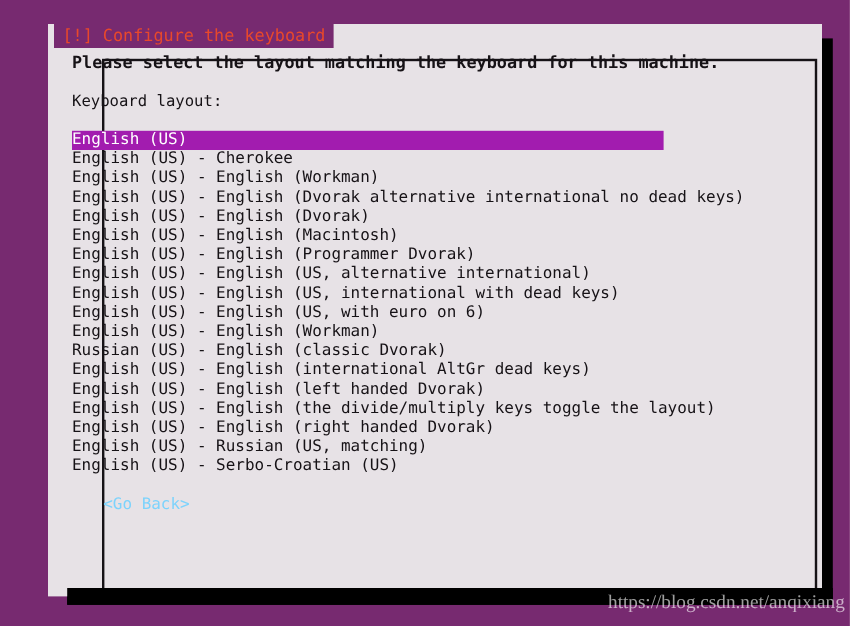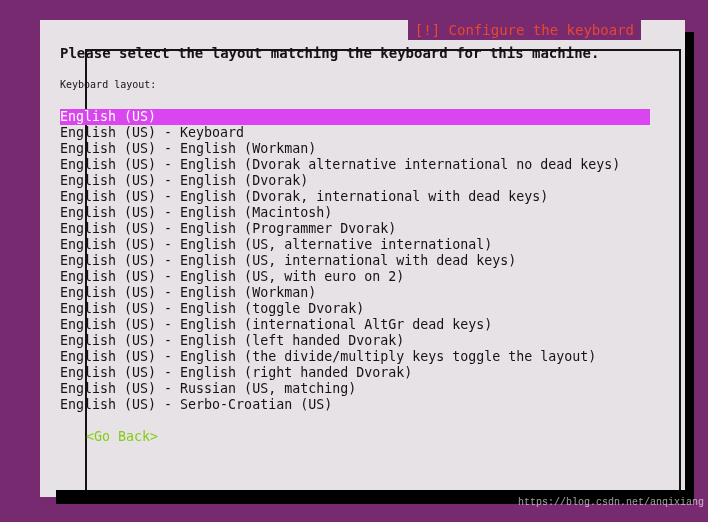--- a/index.html
+++ b/index.html
@@ -57,21 +57,21 @@
   }
 
   
   .title-wrap {
     position: absolute;
     left: 45px;
     top: 20px;
     width: 596px;
     height: 20px;
     display: flex;
-    justify-content: flex-end;
+    justify-content: flex-start;
     align-items: center;
     pointer-events: none;
   }
   .dialog-title {
     color: #e8482b;
     font-size: 14px;
     line-height: 20px;
     letter-spacing: 0px;
     white-space: pre;
     background: #772a70;
@@ -101,55 +101,55 @@
 
   .spacer-line {
     height: 16px;
   }
 
   .field-label {
     white-space: pre;
     margin: 0;
     height: 16px;
     line-height: 16px;
-    font-size: 10px;
+    font-size: 13px;
   }
 
   
   .layout-list {
     margin: 0;
     padding: 0;
     list-style: none;
     width: 567px;
   }
   .layout-item {
     white-space: pre;
     height: 16px;
     line-height: 16px;
     font-size: 13.3px;
     color: #161216;
     padding: 0;
     margin: 0;
   }
   .layout-item.selected {
-    background: #d946ef;
+    background: #a21caf;
     color: #ffffff;
-    width: 590px;
+    width: 493px;
   }
 
   
   .button-row {
     margin-top: 16px;
     height: 16px;
   }
   .go-back-button {
     white-space: pre;
     font-size: 13.3px;
     line-height: 16px;
-    color: #84cc16;
+    color: #7dd3fc;
     background: transparent;
     border: 0;
     padding: 0;
     margin: 0 0 0 26px;
     font-family: inherit;
     cursor: pointer;
     display: inline-block;
   }
 
   
@@ -161,22 +161,22 @@
     height: 14px;
     background: #000000;
   }
 
   
   .watermark {
     position: absolute;
     right: 4px;
     top: 494px;
     color: rgba(255,255,255,0.62);
-    font-family: Liberation Mono, monospace;
-    font-size: 10px;
+    font-family: Liberation Serif, serif;
+    font-size: 16px;
     line-height: 18px;
     white-space: pre;
     letter-spacing: 0px;
     pointer-events: none;
   }
 </style>
 </head>
 <body>
 
 <div id="stage">
@@ -196,32 +196,31 @@
     <p class="intro-text">Please select the layout matching the keyboard for this machine.</p>
 
     <div class="spacer-line"></div>
 
     <p class="field-label">Keyboard layout:</p>
 
     <div class="spacer-line"></div>
 
     <ul class="layout-list" id="layout-list">
         <li class="layout-item selected">English (US)</li>
-        <li class="layout-item">English (US) - Keyboard</li>
+        <li class="layout-item">English (US) - Cherokee</li>
         <li class="layout-item">English (US) - English (Workman)</li>
         <li class="layout-item">English (US) - English (Dvorak alternative international no dead keys)</li>
         <li class="layout-item">English (US) - English (Dvorak)</li>
-        <li class="layout-item">English (US) - English (Dvorak, international with dead keys)</li>
         <li class="layout-item">English (US) - English (Macintosh)</li>
         <li class="layout-item">English (US) - English (Programmer Dvorak)</li>
         <li class="layout-item">English (US) - English (US, alternative international)</li>
         <li class="layout-item">English (US) - English (US, international with dead keys)</li>
-        <li class="layout-item">English (US) - English (US, with euro on 2)</li>
+        <li class="layout-item">English (US) - English (US, with euro on 6)</li>
         <li class="layout-item">English (US) - English (Workman)</li>
-        <li class="layout-item">English (US) - English (toggle Dvorak)</li>
+        <li class="layout-item">Russian (US) - English (classic Dvorak)</li>
         <li class="layout-item">English (US) - English (international AltGr dead keys)</li>
         <li class="layout-item">English (US) - English (left handed Dvorak)</li>
         <li class="layout-item">English (US) - English (the divide/multiply keys toggle the layout)</li>
         <li class="layout-item">English (US) - English (right handed Dvorak)</li>
         <li class="layout-item">English (US) - Russian (US, matching)</li>
         <li class="layout-item">English (US) - Serbo-Croatian (US)</li>
       </ul>
 
     <div class="button-row">
       <button class="go-back-button">&lt;Go Back&gt;</button>

